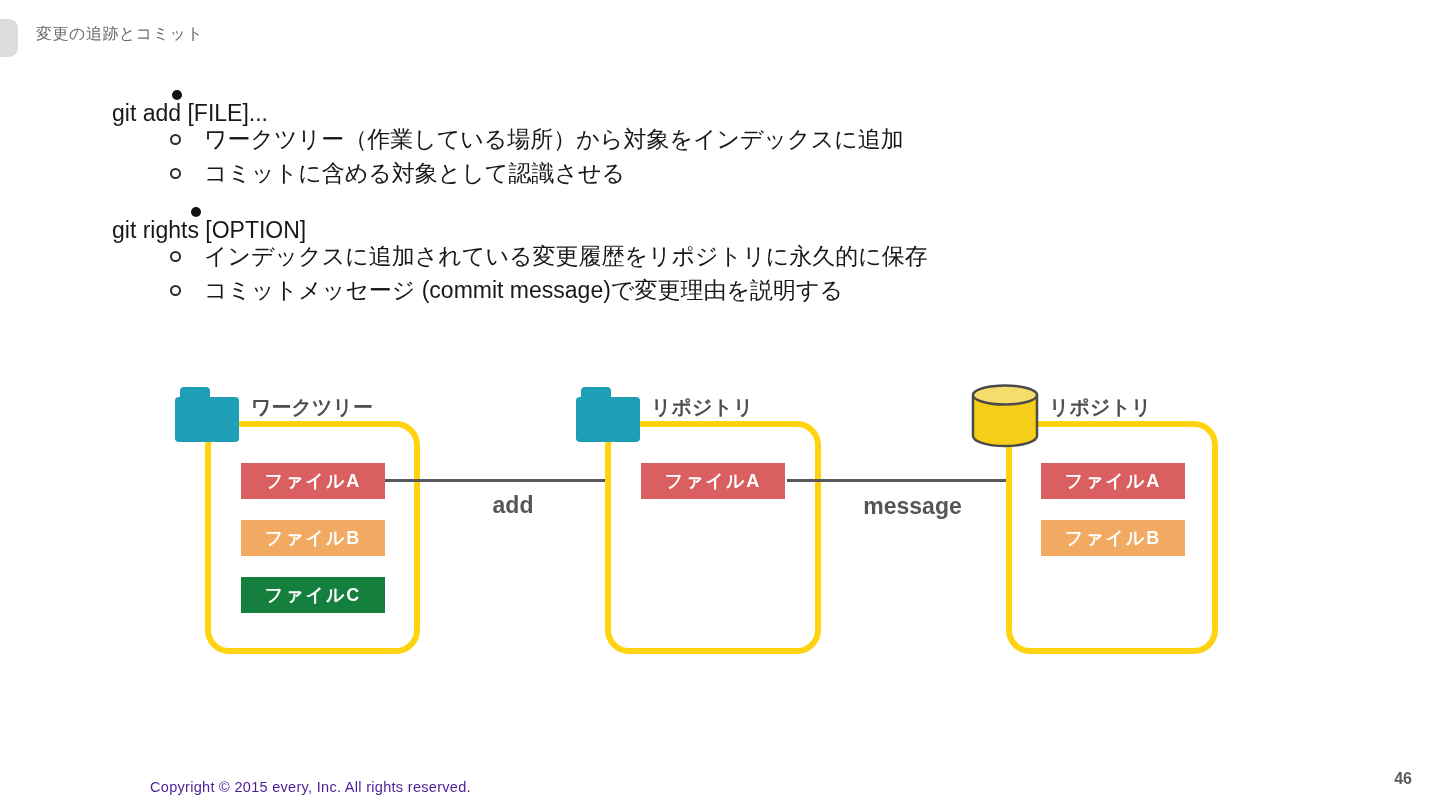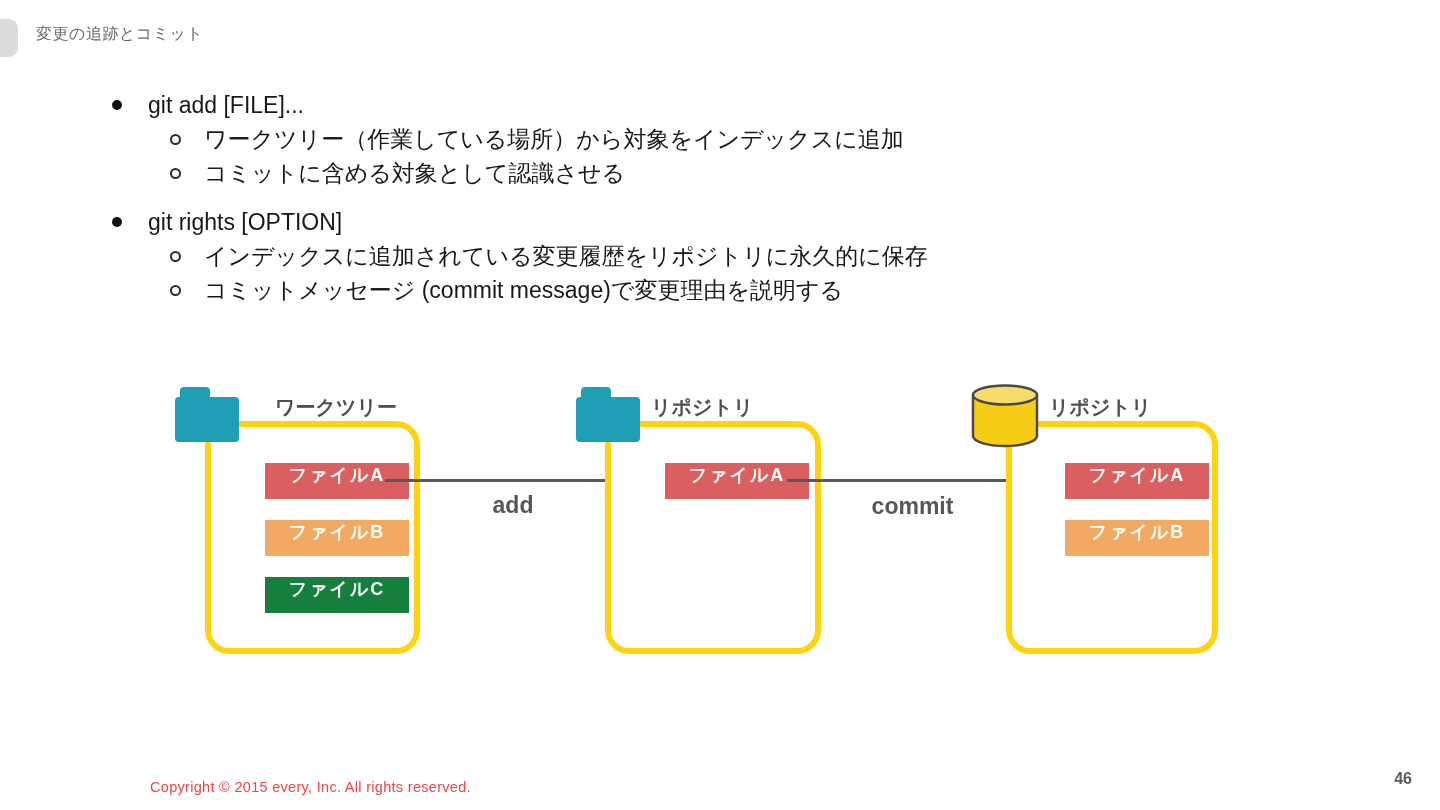--- a/index.html
+++ b/index.html
@@ -9,52 +9,52 @@
 
   
   .title-tab { position:absolute; left:0; top:19px; width:18px; height:38px;
                background:#dcdcdc; border-radius:0 9px 9px 0; }
   .page-title { position:absolute; left:36px; top:24px; font-size:16px;
                 font-weight:400; color:#666a6d; letter-spacing:0.5px; }
 
   
   .row { position:absolute; display:flex; align-items:center; height:30px;
          font-size:23px; color:#17181a; white-space:nowrap; }
-  .row.main { left:112px; }
+  .row.main { left:112px;flex-direction:column; }
   .row.sub  { left:170px; }
   .dot  { width:10px; height:10px; border-radius:50%; background:#131313;
           margin-right:26px; flex:0 0 auto; }
   .ring { width:11px; height:11px; border-radius:50%; border:2px solid #2b2b2b;
           background:transparent; margin-right:23px; flex:0 0 auto; }
 
   
   .ybox { position:absolute; top:421px; height:233px; border:6px solid #ffd30f;
           border-radius:24px; background:#fff; }
   .node-label { position:absolute; top:394px; font-size:20px; font-weight:bold;
                 color:#4d4f52; white-space:nowrap; }
   .folder { position:absolute; top:397px; width:64px; height:45px; }
   .folder .tab  { position:absolute; left:5px; top:-10px; width:30px; height:14px;
                   background:#1e9fb5; border-radius:4px 4px 0 0; }
   .folder .fbody{ position:absolute; inset:0; background:#1e9fb5; border-radius:4px; }
   .cylinder { position:absolute; left:970px; top:383px; }
   .file { position:absolute; width:144px; height:36px; display:flex;
-          align-items:flex-start; justify-content:center; color:#ffffff;
-          font-size:18px; font-weight:bold; letter-spacing:2px;margin-left:24px; }
+          align-items:center; justify-content:center; color:#ffffff;
+          font-size:18px; font-weight:bold; letter-spacing:2px; }
   .arrow-line { position:absolute; top:479px; height:3px; background:#58595b; }
   .arrow-head { position:absolute; top:472px; width:0; height:0;
                 border-left:15px solid #58595b; border-top:8px solid transparent;
                 border-bottom:8px solid transparent; }
   .arrow-label { position:absolute; font-size:23px; font-weight:bold;
                  color:#545658; text-align:center; }
 
   
   .logo { position:absolute; left:33px; top:758px; font-family:"DejaVu Serif", serif;
           font-style:italic; font-size:37px; color:#c6c6c6; letter-spacing:3px; }
   .copyright { position:absolute; left:150px; top:779px; font-size:14.5px;
-               color:#ef4444; letter-spacing:0.3px; }
+               color:#4c1d95; letter-spacing:0.3px; }
   .page-num { position:absolute; right:28px; top:770px; font-size:16px;
               font-weight:bold; color:#595b5e; }
 </style>
 </head>
 <body>
 
 <div class="slide">
 
   <div class="title-tab"></div>
   <h1 class="page-title">変更の追跡とコミット</h1>
@@ -86,21 +86,21 @@
     </div>
   </div>
 
   <div>
 
     <div class="ybox" style="left:205px; width:215px;"></div>
     <div class="folder" style="left:175px;">
       <span class="tab"></span>
       <span class="fbody"></span>
     </div>
-    <div class="node-label" style="left:251px;margin-left:24px;">ワークツリー</div>
+    <div class="node-label" style="left:251px;">ワークツリー</div>
     <div class="file" style="left: 241px; top: 463px; background-color: rgb(217, 95, 96);">
       <span>ファイルA</span>
     </div>
     <div class="file" style="left: 241px; top: 520px; background-color: rgb(242, 169, 97);">
       <span>ファイルB</span>
     </div>
     <div class="file" style="left: 241px; top: 577px; background-color: #15803d;">
       <span>ファイルC</span>
     </div>
 
@@ -113,21 +113,21 @@
       <span class="tab"></span>
       <span class="fbody"></span>
     </div>
     <div class="node-label" style="left:651px;">リポジトリ</div>
     <div class="file" style="left: 641px; top: 463px; background-color: rgb(217, 95, 96);">
       <span>ファイルA</span>
     </div>
 
     <div class="arrow-line" style="left:787px; width:236px;"></div>
     <div class="arrow-head" style="left:1022px;"></div>
-    <div class="arrow-label" style="left:845px; width:135px; top:493px;">commit</div>
+    <div class="arrow-label" style="left:845px; width:135px; top:493px;">message</div>
 
     <div class="ybox" style="left:1006px; width:212px;"></div>
     <svg class="cylinder" width="70" height="66" viewBox="0 0 70 66">
       <path d="M3 12 L3 53 A32 10 0 0 0 67 53 L67 12" fill="#f7ce17" stroke="#4a4a4a" stroke-width="2.5"></path>
       <ellipse cx="35" cy="12" rx="32" ry="9.5" fill="#f6dd6b" stroke="#4a4a4a" stroke-width="2.5"></ellipse>
     </svg>
     <div class="node-label" style="left:1049px;">リポジトリ</div>
     <div class="file" style="left: 1041px; top: 463px; background-color: rgb(217, 95, 96);">
       <span>ファイルA</span>
     </div>

